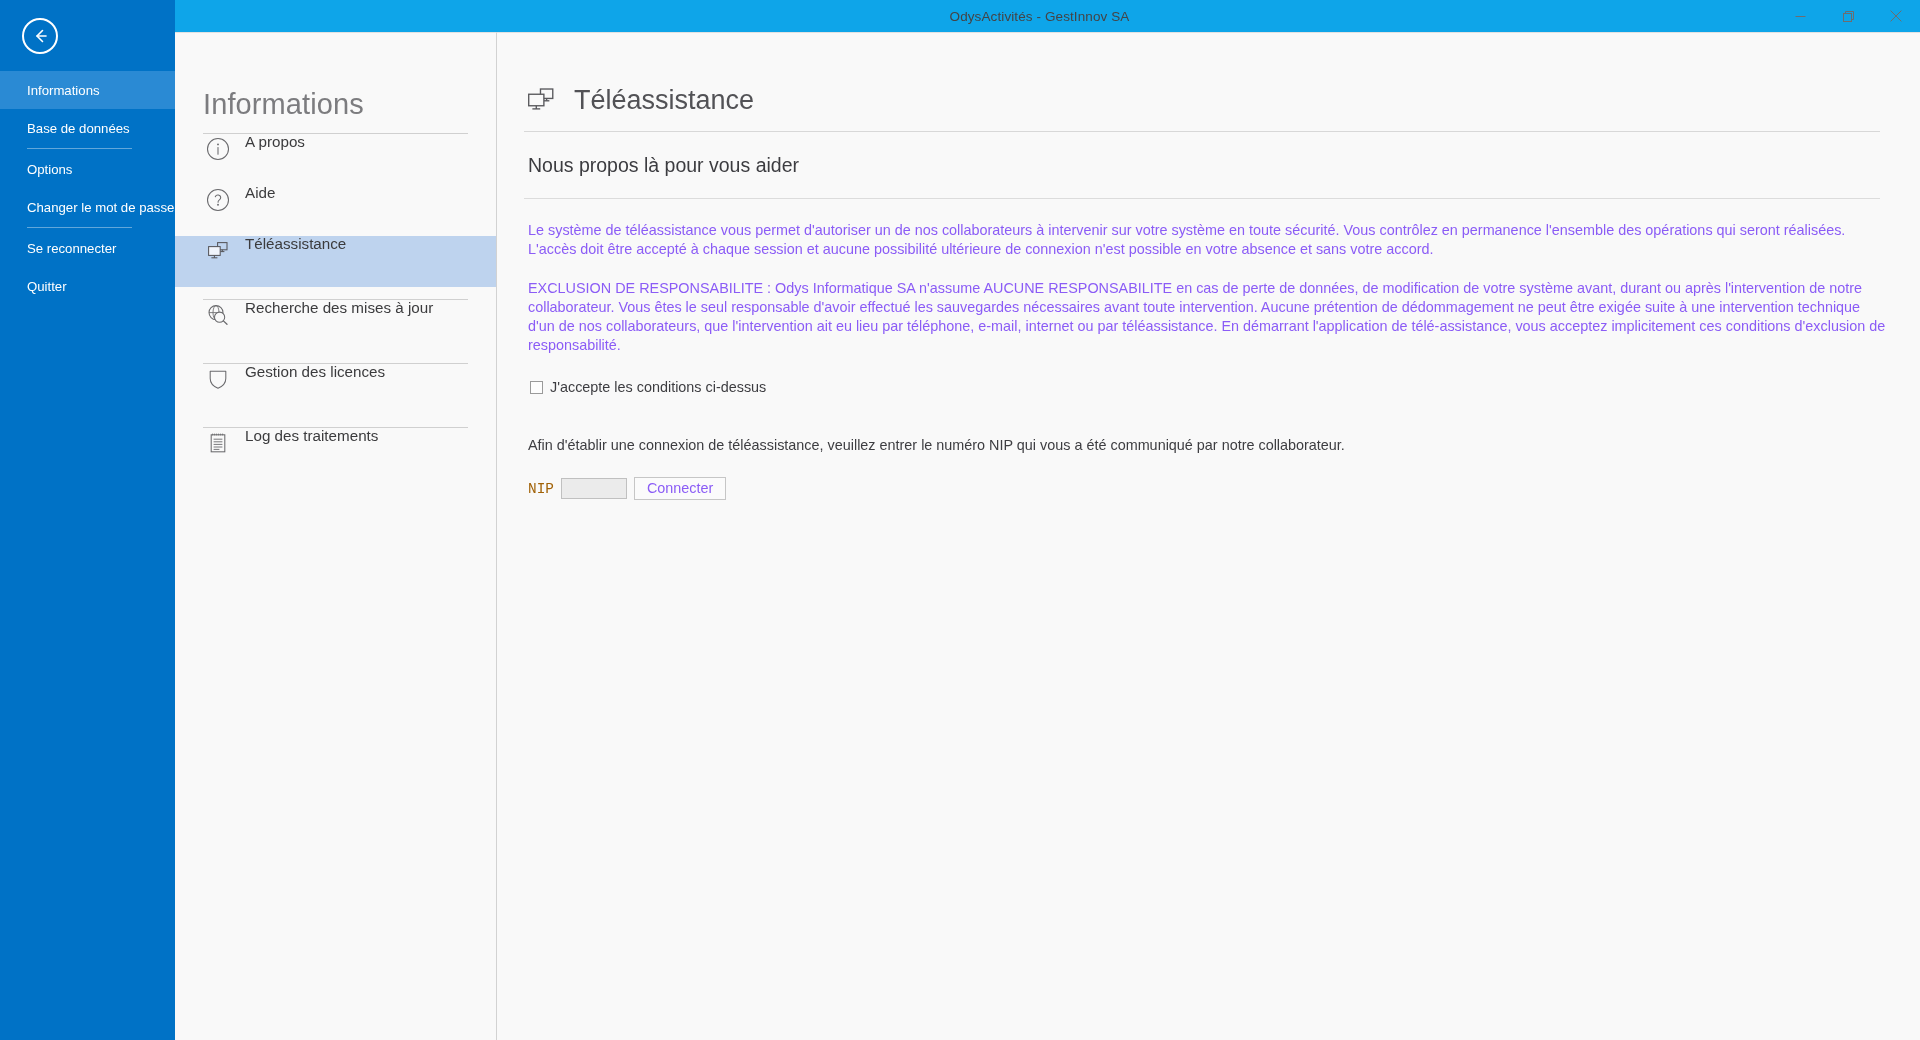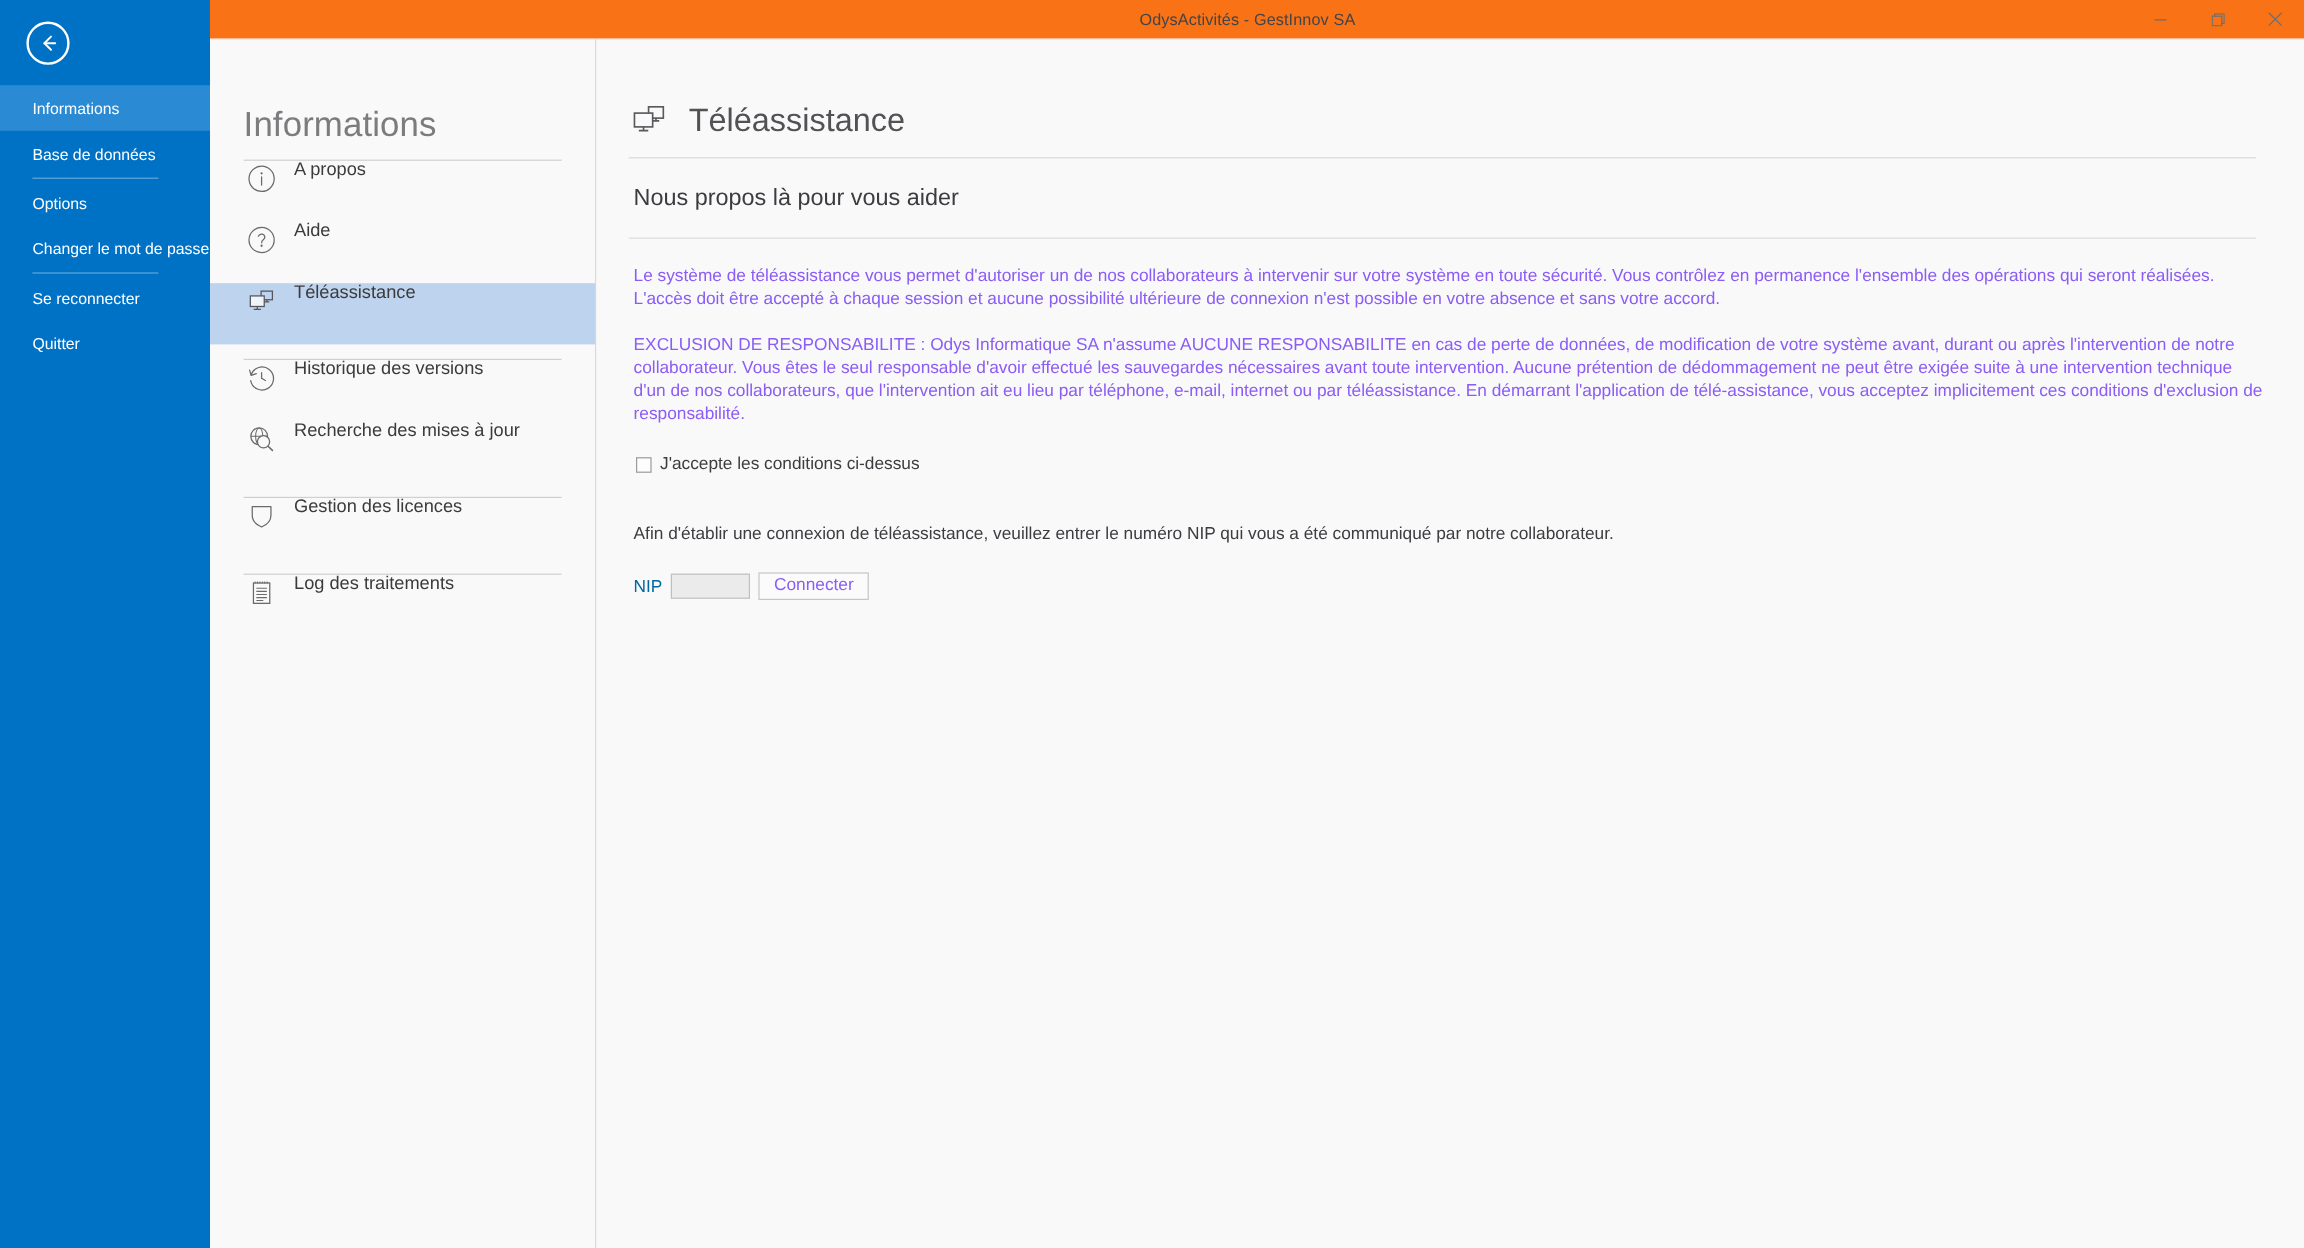--- a/index.html
+++ b/index.html
@@ -15,21 +15,21 @@
     background: #ffffff;
     display: flex;
     flex-direction: column;
   }
 
   
   .titlebar {
     position: absolute;
     left: 159px; top: 0; right: 0;
     height: 32px;
-    background: #f97316;
+    background: #0ea5e9;
     display: flex;
     align-items: center;
     z-index: 5;
     padding-left: 35px;
   }
   .titlebar-title {
     position: absolute;
     left: 0; right: 0;
     text-align: center;
     font-size: 13.5px;
@@ -196,21 +196,22 @@
     color: #3d3d41;
   }
   .nip-row {
     display: flex;
     align-items: center;
     margin: 24px 0 0 6px;
     gap: 7px;
   }
   .nip-label {
     font-size: 14.4px;
-    color: #0369a1;
+    color: #a16207;
+    font-family: Liberation Mono, monospace;
   }
   .nip-input {
     width: 66px; height: 21px;
     border: 1px solid #c0c0c0;
     background: #ebebeb;
     font-family: "Liberation Sans", sans-serif;
     font-size: 13px;
     padding: 0 3px;
     color: #333;
   }
@@ -323,31 +324,20 @@
             <rect x="3.6" y="8.6" width="11.6" height="8.8" fill="#f0f4fb" stroke="currentColor" stroke-width="1.05"></rect>
             <line x1="9.4" y1="17.4" x2="9.4" y2="19.8" stroke="currentColor" stroke-width="1.05"></line>
             <line x1="6.4" y1="19.8" x2="12.4" y2="19.8" stroke="currentColor" stroke-width="1.05"></line>
           </svg>
         </span>
         <span class="mi-label">Téléassistance</span>
       </div>
 
       <div class="mid-rule"></div>
 
-      <div class="mid-item">
-        <span class="mi-icon">
-          <svg width="26" height="26" viewBox="0 0 26 26" aria-hidden="true">
-            <path d="M4.2 10.5 A9.6 9.6 0 1 1 3.9 15.2" fill="none" stroke="currentColor" stroke-width="1.05" stroke-linecap="round"></path>
-            <path d="M3.0 6.4 L4.3 10.8 L8.6 9.4" fill="none" stroke="currentColor" stroke-width="1.05" stroke-linecap="round" stroke-linejoin="round"></path>
-            <line x1="13" y1="8.6" x2="13" y2="13.2" stroke="currentColor" stroke-width="1.05" stroke-linecap="round"></line>
-            <line x1="13" y1="13.2" x2="16.2" y2="15.1" stroke="currentColor" stroke-width="1.05" stroke-linecap="round"></line>
-          </svg>
-        </span>
-        <span class="mi-label">Historique des versions</span>
-      </div>
 
       <div class="mid-item">
         <span class="mi-icon">
           <svg width="26" height="26" viewBox="0 0 26 26" aria-hidden="true">
             <circle cx="11" cy="10.6" r="7" fill="none" stroke="currentColor" stroke-width="1.05"></circle>
             <ellipse cx="11" cy="10.6" rx="3" ry="7" fill="none" stroke="currentColor" stroke-width="0.85"></ellipse>
             <line x1="4" y1="10.6" x2="18" y2="10.6" stroke="currentColor" stroke-width="0.85"></line>
             <circle cx="14.6" cy="15.2" r="5.1" fill="#f9f9f9" stroke="currentColor" stroke-width="1.05"></circle>
             <line x1="18.4" y1="18.9" x2="22" y2="22.3" stroke="currentColor" stroke-width="1.3" stroke-linecap="round"></line>
           </svg>

